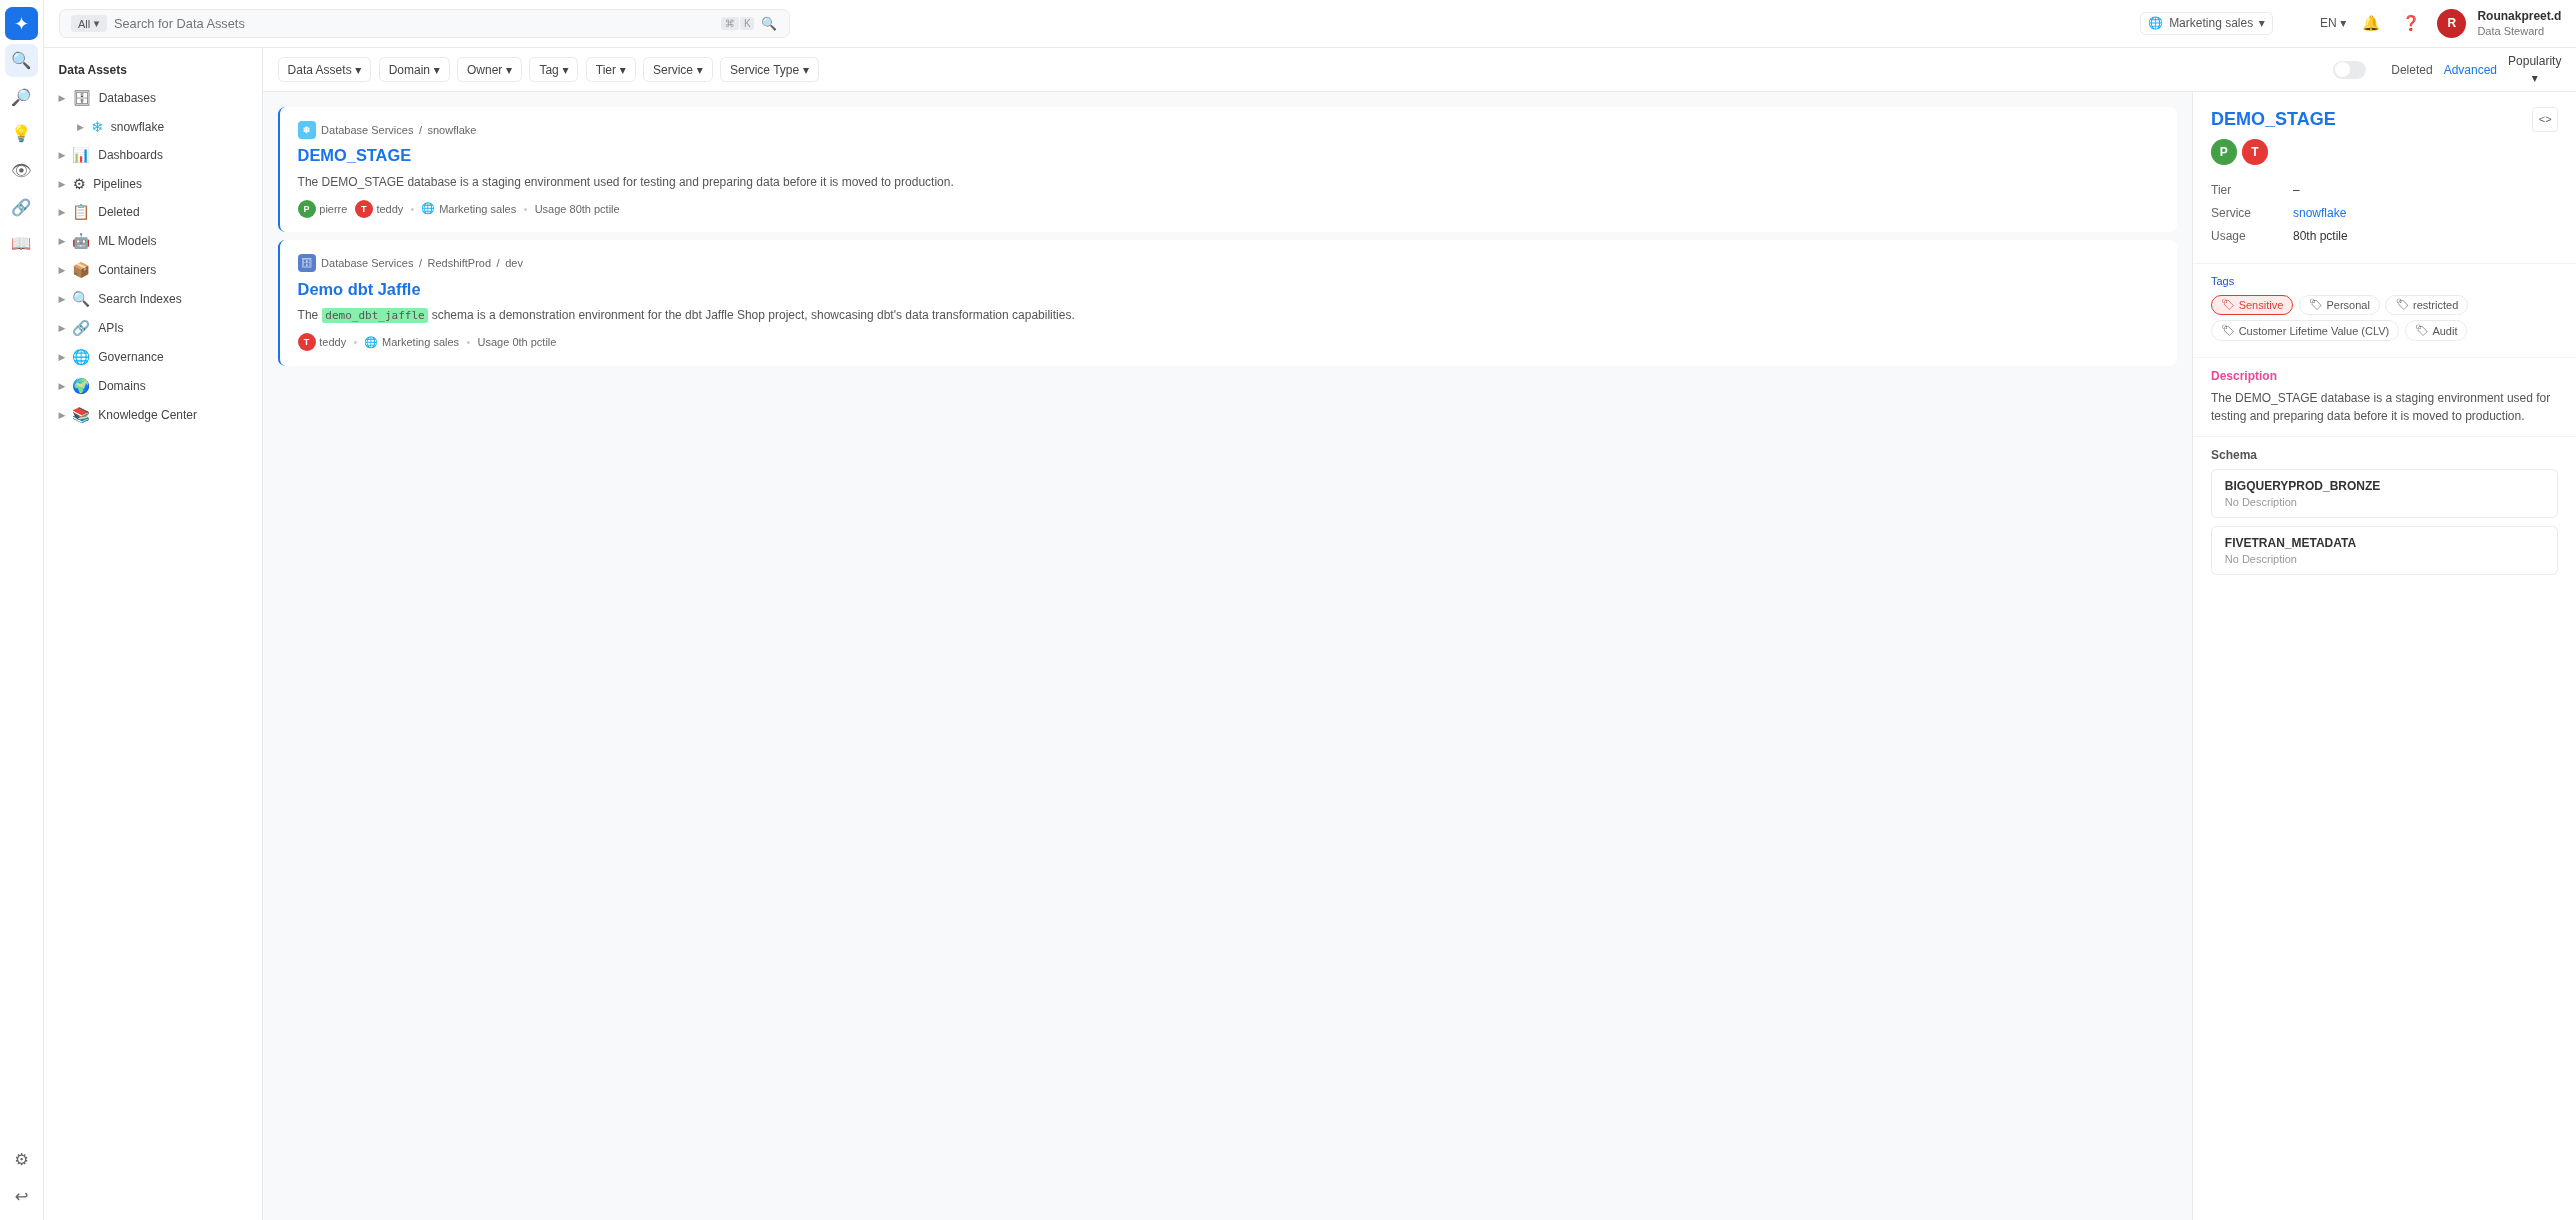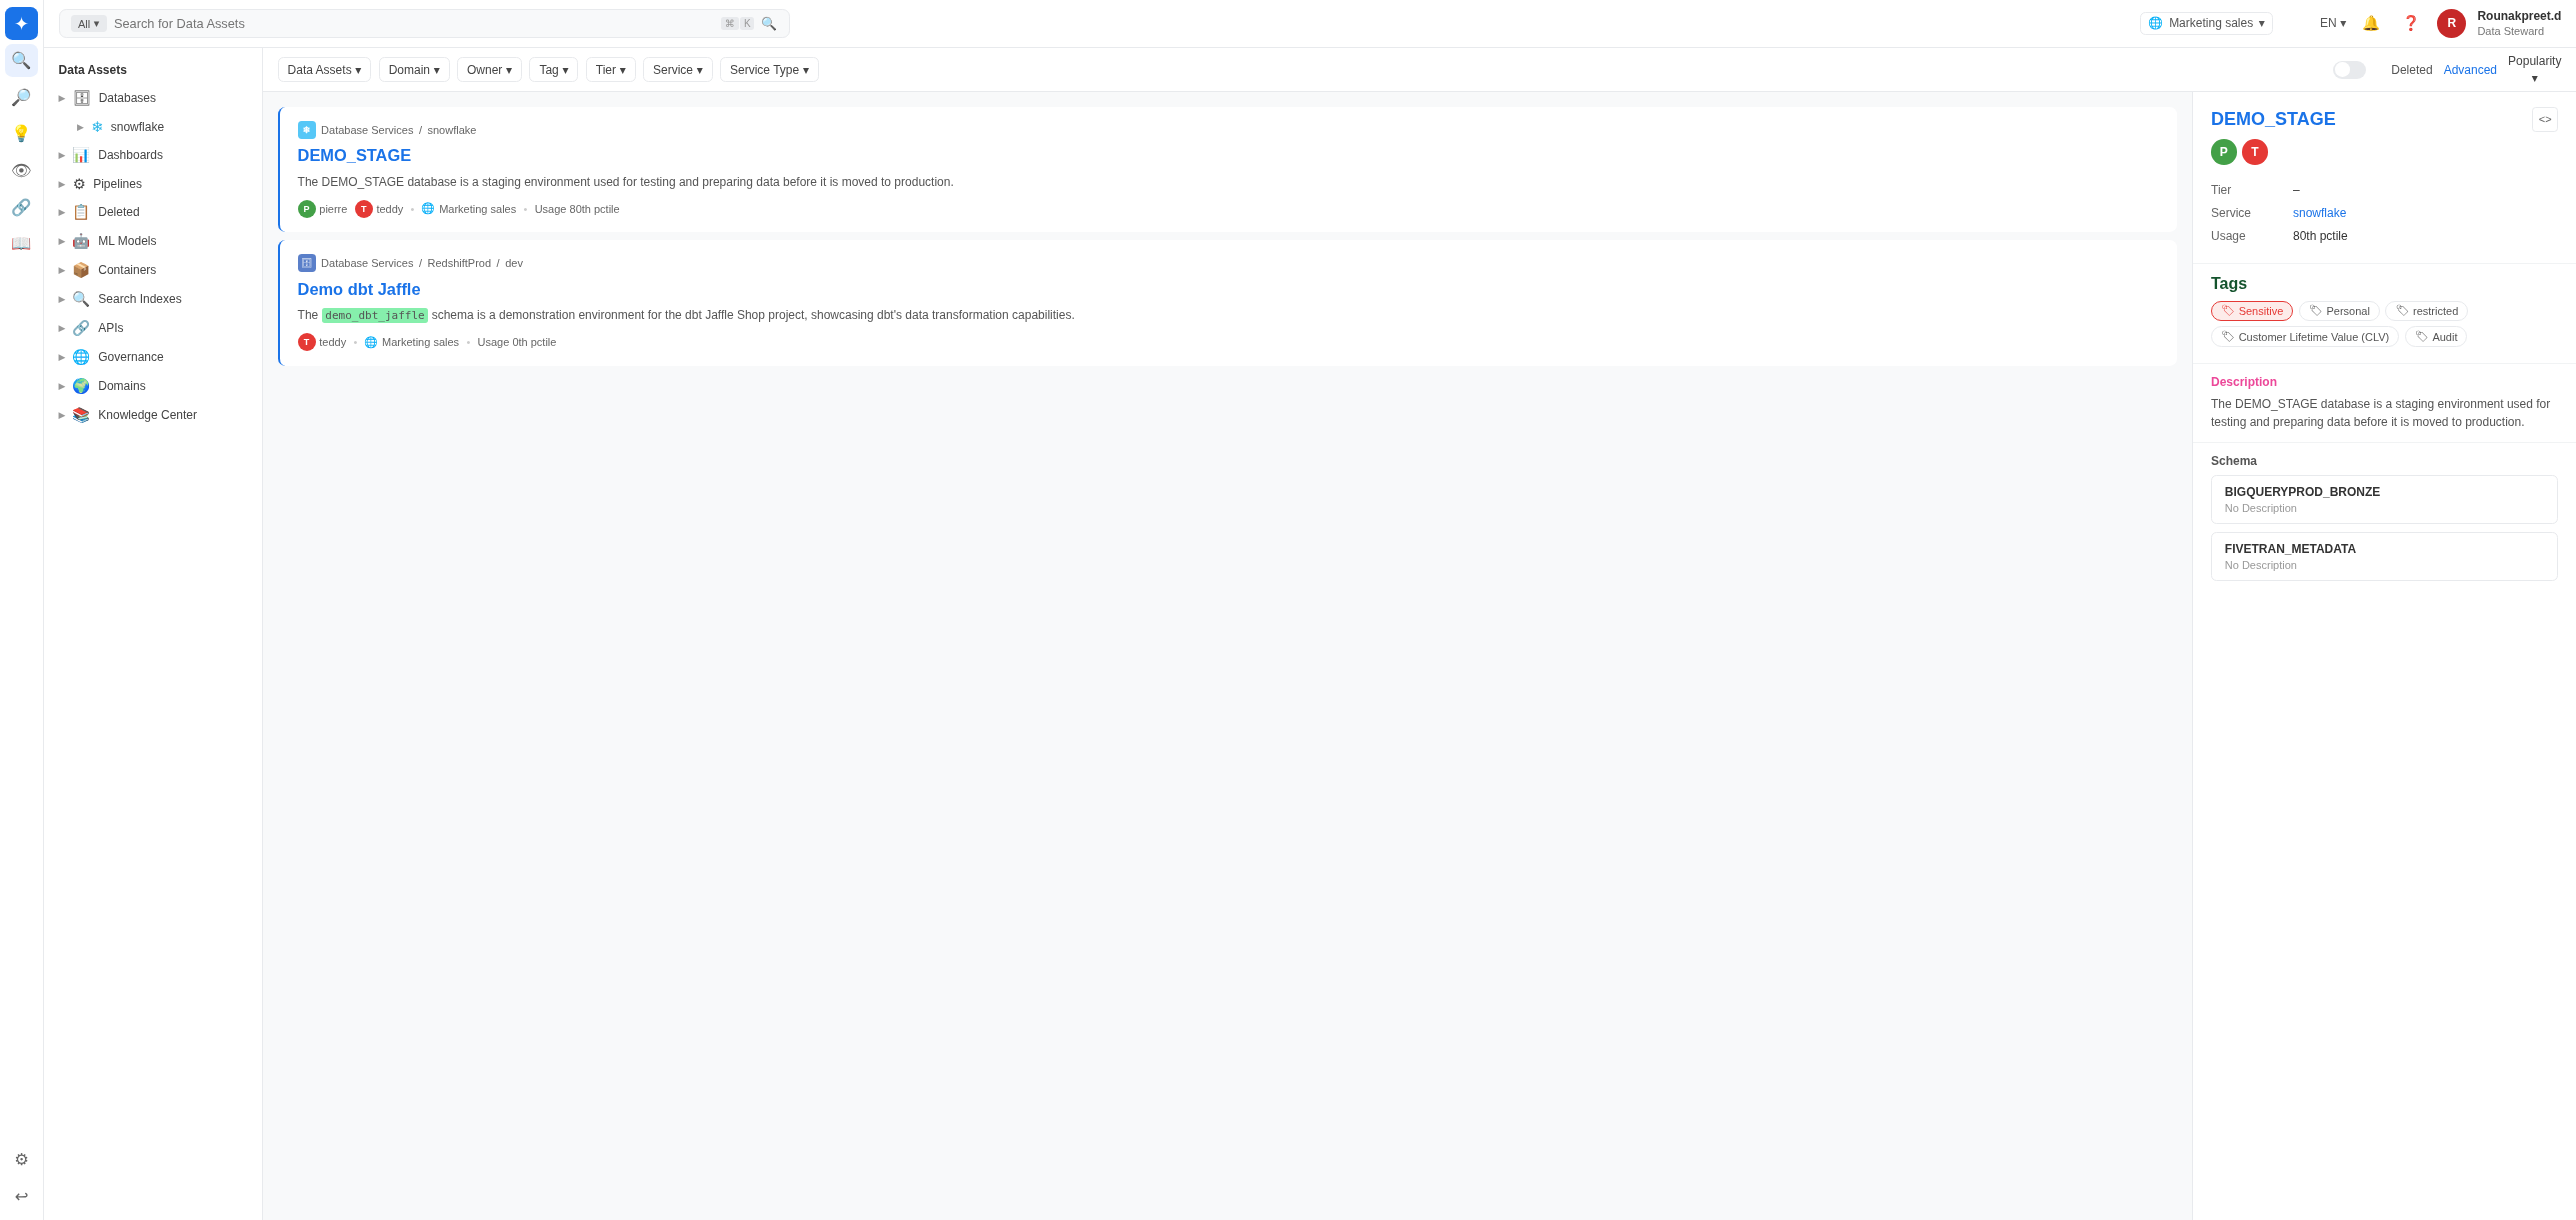--- a/index.html
+++ b/index.html
@@ -71,21 +71,21 @@
     .right-panel-header { padding: 14.6px 18px 7.3px; display: flex; align-items: center; justify-content: between; }
     .right-panel-title { font-size: 18px; font-weight: 700; color: #1a73e8; flex: 1; }
     .panel-toggle-btn { width: 25.6px; height: 25.6px; border: 0.9px solid #e8eaed; background: #fff; border-radius: 3.7px; cursor: pointer; display: flex; align-items: center; justify-content: center; font-size: 11px; color: #666; }
     .panel-avatars { display: flex; gap: 5.5px; padding: 0 18px 11px; }
     .panel-section { padding: 7.3px 18px; }
     .panel-field { display: flex; align-items: flex-start; gap: 0; margin-bottom: 9px; }
     .panel-label { width: 82px; font-size: 12px; color: #666; flex-shrink: 0; }
     .panel-value { font-size: 12px; color: #333; }
     .panel-value.link { color: #1a73e8; cursor: pointer; }
     .tags-section { padding: 7.3px 18px; }
-    .tags-label { font-size: 16px; font-weight: 700; color: #14532d; margin-bottom: 7.3px; }
+    .tags-label { font-size: 11px; font-weight: 400; color: #1d4ed8; margin-bottom: 7.3px; }
     .tags-row { display: flex; flex-wrap: wrap; gap: 5.5px; margin-bottom: 5.5px; }
     .tag { display: flex; align-items: center; gap: 3.7px; padding: 2.7px 9px; border-radius: 11px; font-size: 11px; border: 0.9px solid #e8eaed; color: #555; }
     .tag.sensitive { border-color: #e53935; color: #e53935; background: #fdecea; }
     .tag.personal { border-color: #e8eaed; color: #555; }
     .tag.restricted { border-color: #e8eaed; color: #555; }
     .tag.clv { border-color: #e8eaed; color: #555; }
     .tag.audit { border-color: #e8eaed; color: #555; }
     .desc-section { padding: 7.3px 18px; }
     .desc-label { font-size: 12px; font-weight: 600; color: #ec4899; margin-bottom: 5.5px; }
     .desc-text { font-size: 12px; color: #555; line-height: 1.5; }

